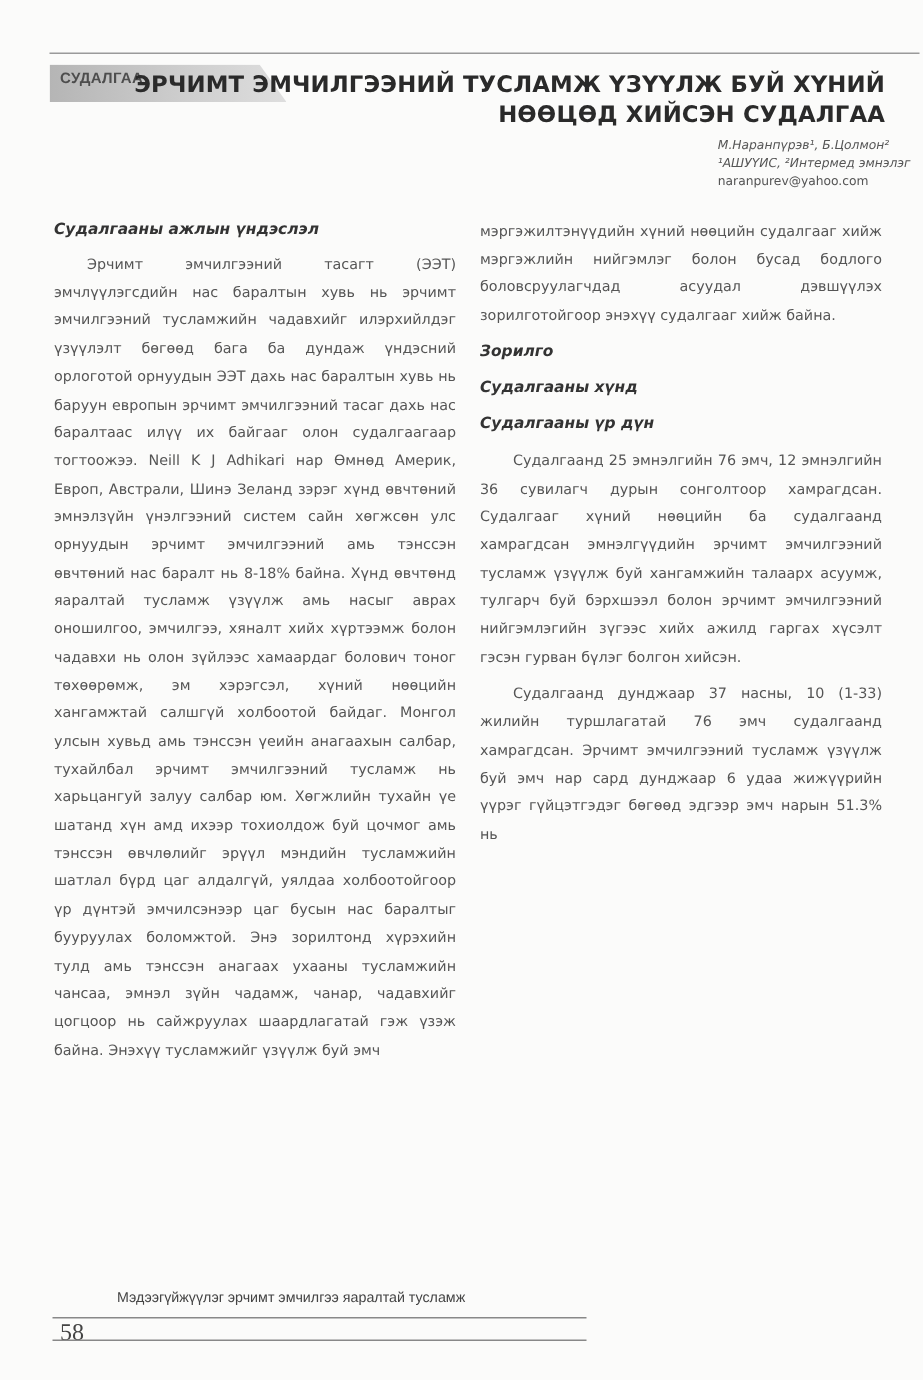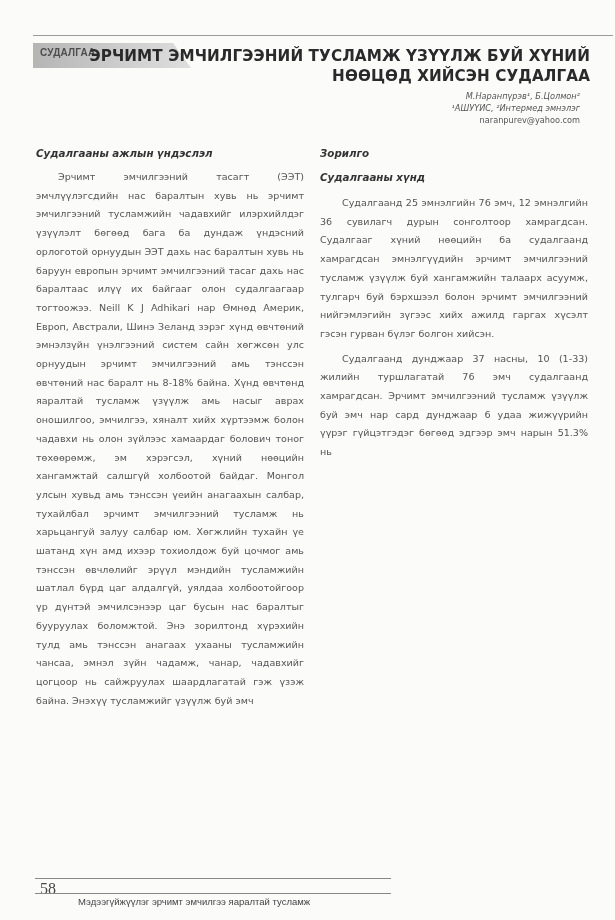--- a/index.html
+++ b/index.html
@@ -17,21 +17,21 @@
     position: absolute; left: 7px; top: 4px; font-size: 10px; font-weight: bold;
     color: #4d4d4d; letter-spacing: 0.2px; font-family: "Liberation Sans", sans-serif;
   }
   .top-rule { position: absolute; left: 33px; top: 35px; width: 580px; height: 1px; background: #9a9a9a; }
   .title {
     position: absolute; left: 30px; top: 46px; width: 560px; text-align: right;
     font-family: "DejaVu Sans", sans-serif; font-weight: bold; font-size: 15.2px;
     line-height: 20px; color: #2a2a2a; letter-spacing: 0.1px;
   }
   .authors {
-    position: absolute; right: 35px; top: 90px; text-align: right;
+    position: absolute; right: 8px; top: 90px; text-align: left;
     font-size: 8.2px; line-height: 12px; font-style: italic; color: #555;
     font-family: "DejaVu Sans", sans-serif;
   }
   .authors .email { font-style: normal; }
   .col { position: absolute; top: 146px; width: 268px; }
   .col-left { left: 36px; }
   .col-right { left: 320px; }
   .heading {
     font-weight: bold; font-style: italic; font-size: 10.3px; color: #333;
     margin: 0 0 9px 0; line-height: 15px;
@@ -42,21 +42,21 @@
   }
   .col-right .para.first { text-indent: 0; }
   .col-left .heading { margin-bottom: 7px; }
   .footer-rule-top { position: absolute; left: 35px; top: 878px; width: 356px; height: 1px; background: #888; }
   .footer-rule-bot { position: absolute; left: 35px; top: 893px; width: 356px; height: 1px; background: #888; }
   .page-num {
     position: absolute; left: 40px; top: 880px; font-family: "Liberation Serif", serif;
     font-size: 16px; color: #444;
   }
   .footer-title {
-    position: absolute; left: 78px; top: 896px; font-family: "Liberation Sans", sans-serif;
+    position: absolute; left: 78px; top: 860px; font-family: "Liberation Sans", sans-serif;
     font-size: 9.5px; color: #444;
   }
 </style>
 </head>
 <body>
 
 <div class="section-tab">
   <span class="section-tab-label">СУДАЛГАА</span>
 </div>
 <div class="top-rule"></div>
@@ -68,25 +68,27 @@
   <div>¹АШУҮИС, ²Интермед эмнэлэг</div>
   <div class="email">naranpurev@yahoo.com</div>
 </div>
 
 <div class="col col-left">
   <div class="heading">Судалгааны ажлын үндэслэл</div>
   <p class="para">Эрчимт эмчилгээний тасагт (ЭЭТ) эмчлүүлэгсдийн нас баралтын хувь нь эрчимт эмчилгээний тусламжийн чадавхийг илэрхийлдэг үзүүлэлт бөгөөд бага ба дундаж үндэсний орлоготой орнуудын ЭЭТ дахь нас баралтын хувь нь баруун европын эрчимт эмчилгээний тасаг дахь нас баралтаас илүү их байгааг олон судалгаагаар тогтоожээ. Neill K J Adhikari нар Өмнөд Америк, Европ, Австрали, Шинэ Зеланд зэрэг хүнд өвчтөний эмнэлзүйн үнэлгээний систем сайн хөгжсөн улс орнуудын эрчимт эмчилгээний амь тэнссэн өвчтөний нас баралт нь 8-18% байна. Хүнд өвчтөнд яаралтай тусламж үзүүлж амь насыг аврах оношилгоо, эмчилгээ, хяналт хийх хүртээмж болон чадавхи нь олон зүйлээс хамаардаг болович тоног төхөөрөмж, эм хэрэгсэл, хүний нөөцийн хангамжтай салшгүй холбоотой байдаг. Монгол улсын хувьд амь тэнссэн үеийн анагаахын салбар, тухайлбал эрчимт эмчилгээний тусламж нь харьцангуй залуу салбар юм. Хөгжлийн тухайн үе шатанд хүн амд ихээр тохиолдож буй цочмог амь тэнссэн өвчлөлийг эрүүл мэндийн тусламжийн шатлал бүрд цаг алдалгүй, уялдаа холбоотойгоор үр дүнтэй эмчилсэнээр цаг бусын нас баралтыг бууруулах боломжтой. Энэ зорилтонд хүрэхийн тулд амь тэнссэн анагаах ухааны тусламжийн чансаа, эмнэл зүйн чадамж, чанар, чадавхийг цогцоор нь сайжруулах шаардлагатай гэж үзэж байна. Энэхүү тусламжийг үзүүлж буй эмч</p>
 </div>
 
 <div class="col col-right">
+  <p class="para first">мэргэжилтэнүүдийн хүний нөөцийн судалгааг хийж мэргэжлийн нийгэмлэг болон бусад бодлого боловсруулагчдад асуудал дэвшүүлэх зорилготойгоор энэхүү судалгааг хийж байна.</p>
 
   <div class="heading">Зорилго</div>
 
   <div class="heading">Судалгааны хүнд</div>
 
+  <div class="heading">Судалгааны үр дүн</div>
   <p class="para">Судалгаанд 25 эмнэлгийн 76 эмч, 12 эмнэлгийн 36 сувилагч дурын сонголтоор хамрагдсан. Судалгааг хүний нөөцийн ба судалгаанд хамрагдсан эмнэлгүүдийн эрчимт эмчилгээний тусламж үзүүлж буй хангамжийн талаарх асуумж, тулгарч буй бэрхшээл болон эрчимт эмчилгээний нийгэмлэгийн зүгээс хийх ажилд гаргах хүсэлт гэсэн гурван бүлэг болгон хийсэн.</p>
 
   <p class="para">Судалгаанд дунджаар 37 насны, 10 (1-33) жилийн туршлагатай 76 эмч судалгаанд хамрагдсан. Эрчимт эмчилгээний тусламж үзүүлж буй эмч нар сард дунджаар 6 удаа жижүүрийн үүрэг гүйцэтгэдэг бөгөөд эдгээр эмч нарын 51.3% нь</p>
 </div>
 
 <div class="footer-rule-top"></div>
 <div class="page-num">58</div>
 <div class="footer-title">Мэдээгүйжүүлэг эрчимт эмчилгээ яаралтай тусламж</div>
 <div class="footer-rule-bot"></div>
 

